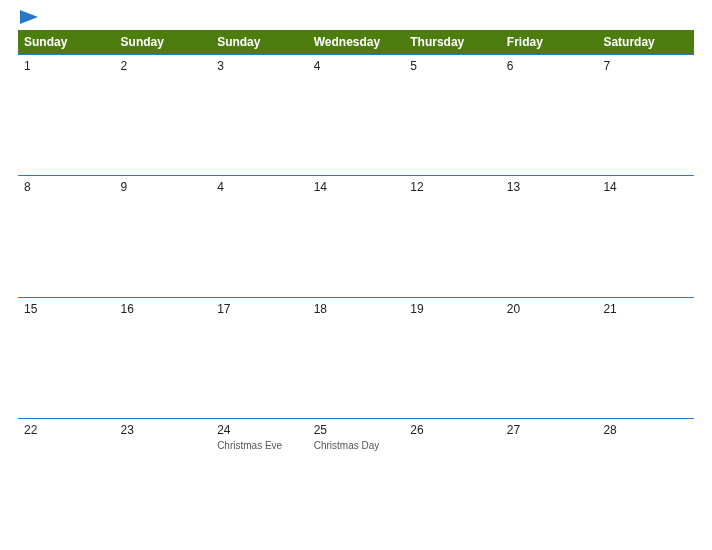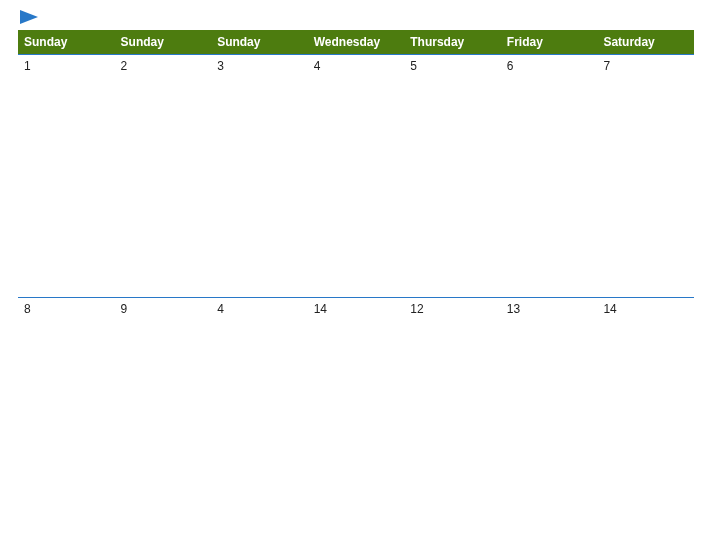--- a/index.html
+++ b/index.html
@@ -173,15 +173,63 @@
           <td>
             <span class="day-num">12</span>
           </td>
           <td>
             <span class="day-num">13</span>
           </td>
           <td>
             <span class="day-num">14</span>
           </td>
         </tr>
+        <tr>
+          <td>
+            <span class="day-num">15</span>
+          </td>
+          <td>
+            <span class="day-num">16</span>
+          </td>
+          <td>
+            <span class="day-num">17</span>
+          </td>
+          <td>
+            <span class="day-num">18</span>
+          </td>
+          <td>
+            <span class="day-num">19</span>
+          </td>
+          <td>
+            <span class="day-num">20</span>
+          </td>
+          <td>
+            <span class="day-num">21</span>
+          </td>
+        </tr>
+        <tr>
+          <td>
+            <span class="day-num">22</span>
+          </td>
+          <td>
+            <span class="day-num">23</span>
+          </td>
+          <td>
+            <span class="day-num">24</span>
+            <span class="holiday">Christmas Eve</span>
+          </td>
+          <td>
+            <span class="day-num">25</span>
+            <span class="holiday">Christmas Day</span>
+          </td>
+          <td>
+            <span class="day-num">26</span>
+          </td>
+          <td>
+            <span class="day-num">27</span>
+          </td>
+          <td>
+            <span class="day-num">28</span>
+          </td>
+        </tr>
       </tbody>
   </table>
 </div>
 
 </body></html>

